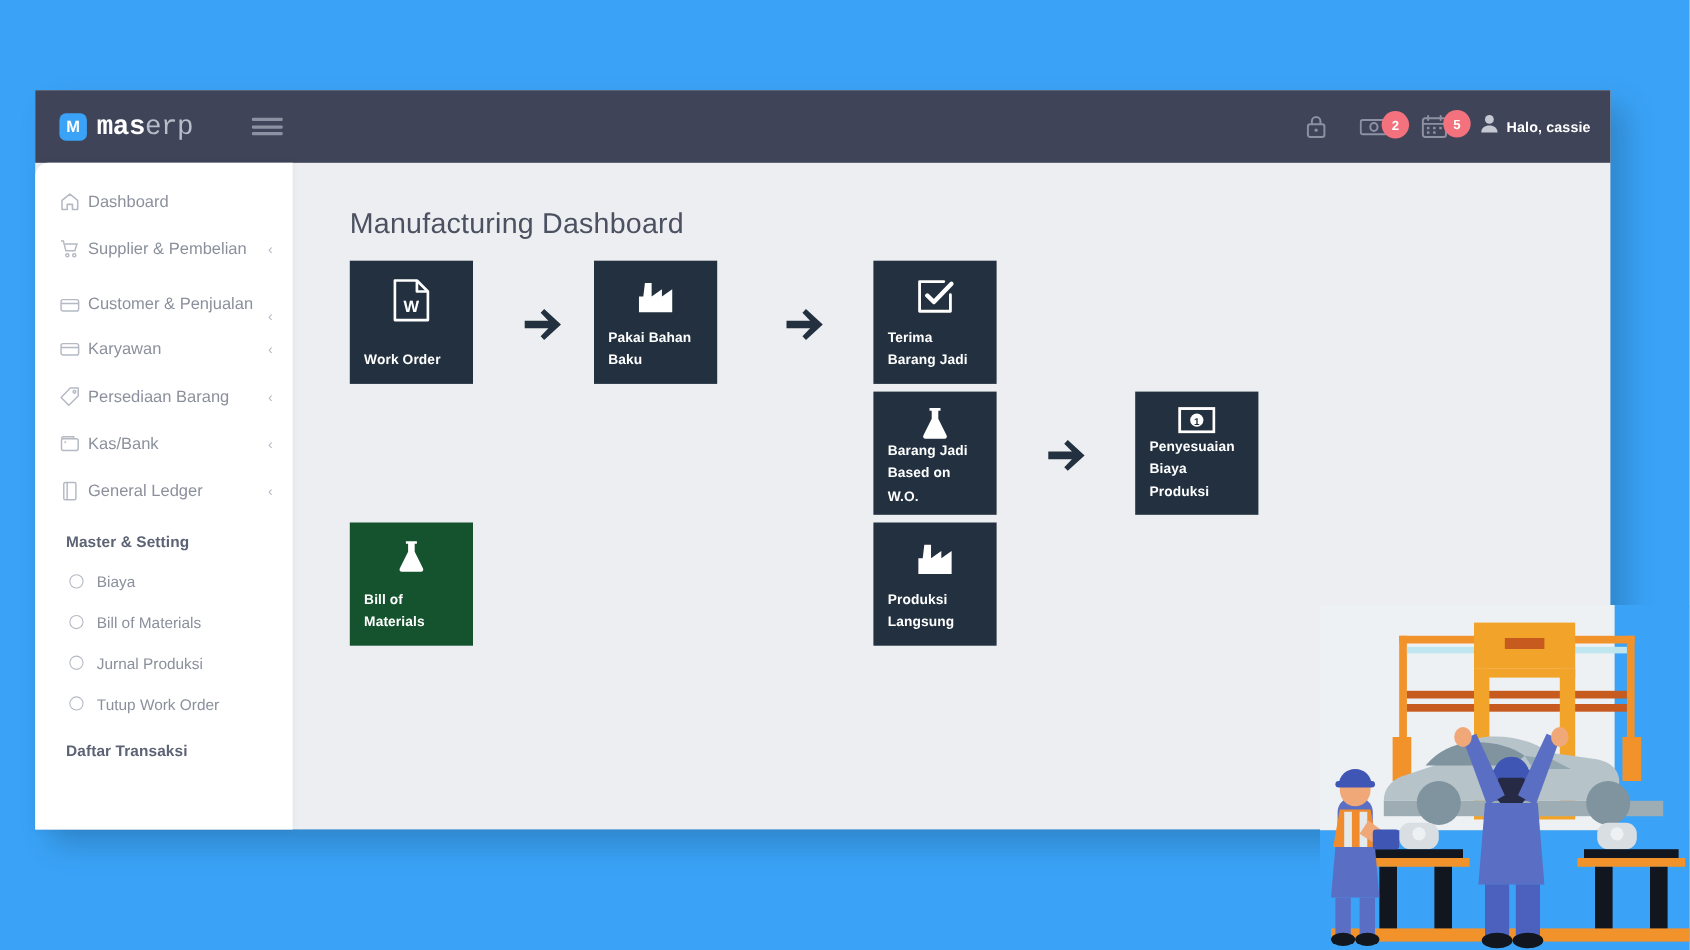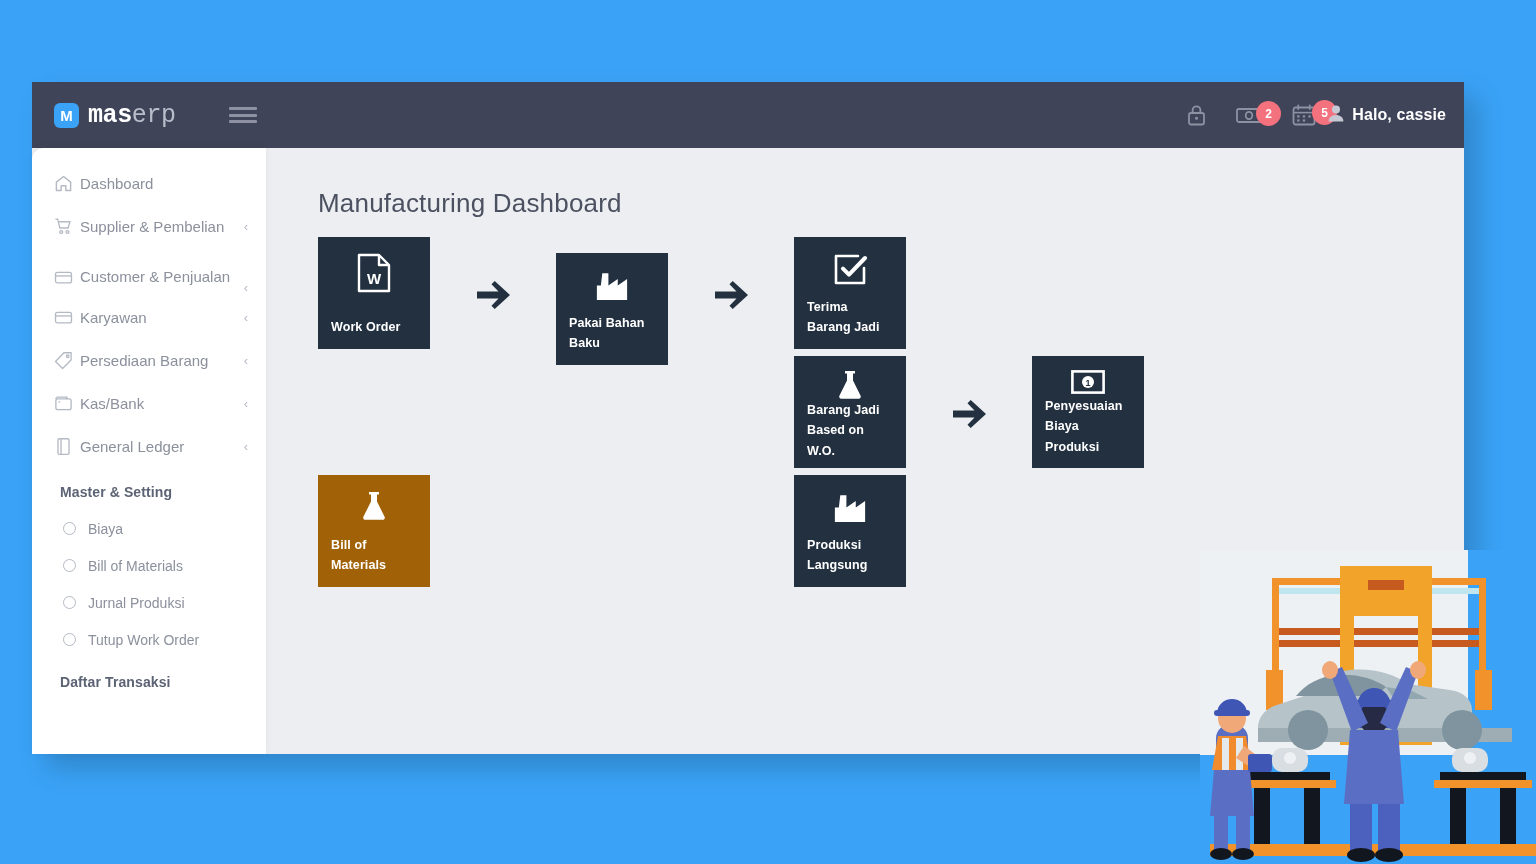--- a/index.html
+++ b/index.html
@@ -55,21 +55,21 @@
     position: absolute; left: 20px; top: -4px;
     min-width: 25px; height: 25px; border-radius: 50%;
     background: #f4717e; color: #fff;
     font-size: 12px; font-weight: 700;
     display: flex; align-items: center; justify-content: center;
   }
   #user-block {
     position: absolute; right: 18px; top: 0; height: 66px;
     display: flex; align-items: center; gap: 8px; cursor: pointer;
   }
-  #user-block .uname { color: #fff; font-size: 16px; font-weight: 700; letter-spacing: .1px; }
+  #user-block .uname { color: #fff; font-size: 13px; font-weight: 700; letter-spacing: .1px; }
 
   
   #body-area { display: flex; height: calc(100% - 66px); position: relative; border-radius: 22px; }
 
   
   #sidebar {
     width: 234px; background: #ffffff;
     border-top-left-radius: 12px;
     padding-top: 14px;
     position: relative;
@@ -113,21 +113,21 @@
 
   #flow { position: relative; height: 420px; }
   .card {
     position: absolute;
     width: 112px; height: 112px;
     background: #22303f;
     display: flex; flex-direction: column;
     padding: 16px 13px 12px 13px;
     cursor: pointer;
   }
-  .card.blue { background: #a16207; }
+  .card.blue { background: #14532d; }
   .card .card-ico {
     flex: 0 0 auto; display: flex; justify-content: center;
     margin-bottom: 4px;
   }
   .card .card-label {
     color: #ffffff; font-size: 12.5px; font-weight: 700;
     line-height: 1.62; letter-spacing: .1px;
   }
   .card.tall-label { padding-top: 14px; }
   .card .card-label.pushdown { margin-top: auto; }
@@ -328,21 +328,21 @@
           </div>
           <div class="card-label pushdown">Work Order</div>
         </div>
 
         <div class="arrow" style="left:158px; top:43px;">
           <svg width="36" height="30" viewBox="0 0 36 30" fill="#22303f">
             <path d="M1 11.5h21.5l-7-7.2L18.7 1 34 15 18.7 29l-3.2-3.3 7-7.2H1z"></path>
           </svg>
         </div>
 
-        <div class="card" style="left:238px; top:0px;margin-top:16px;">
+        <div class="card" style="left:222px; top:0px;">
           <div class="card-ico">
             <svg width="36" height="33" viewBox="0 0 20 18" fill="#fff">
               <path d="M1.6 17h16.8V5.4l-5.2 3.6V5.4L8 9V2.2H4.6L3.8 9H1.6z"></path>
             </svg>
           </div>
           <div class="card-label pushdown" style="white-space:pre-line">Pakai Bahan
 Baku</div>
         </div>
 
         <div class="arrow" style="left:396px; top:43px;">

